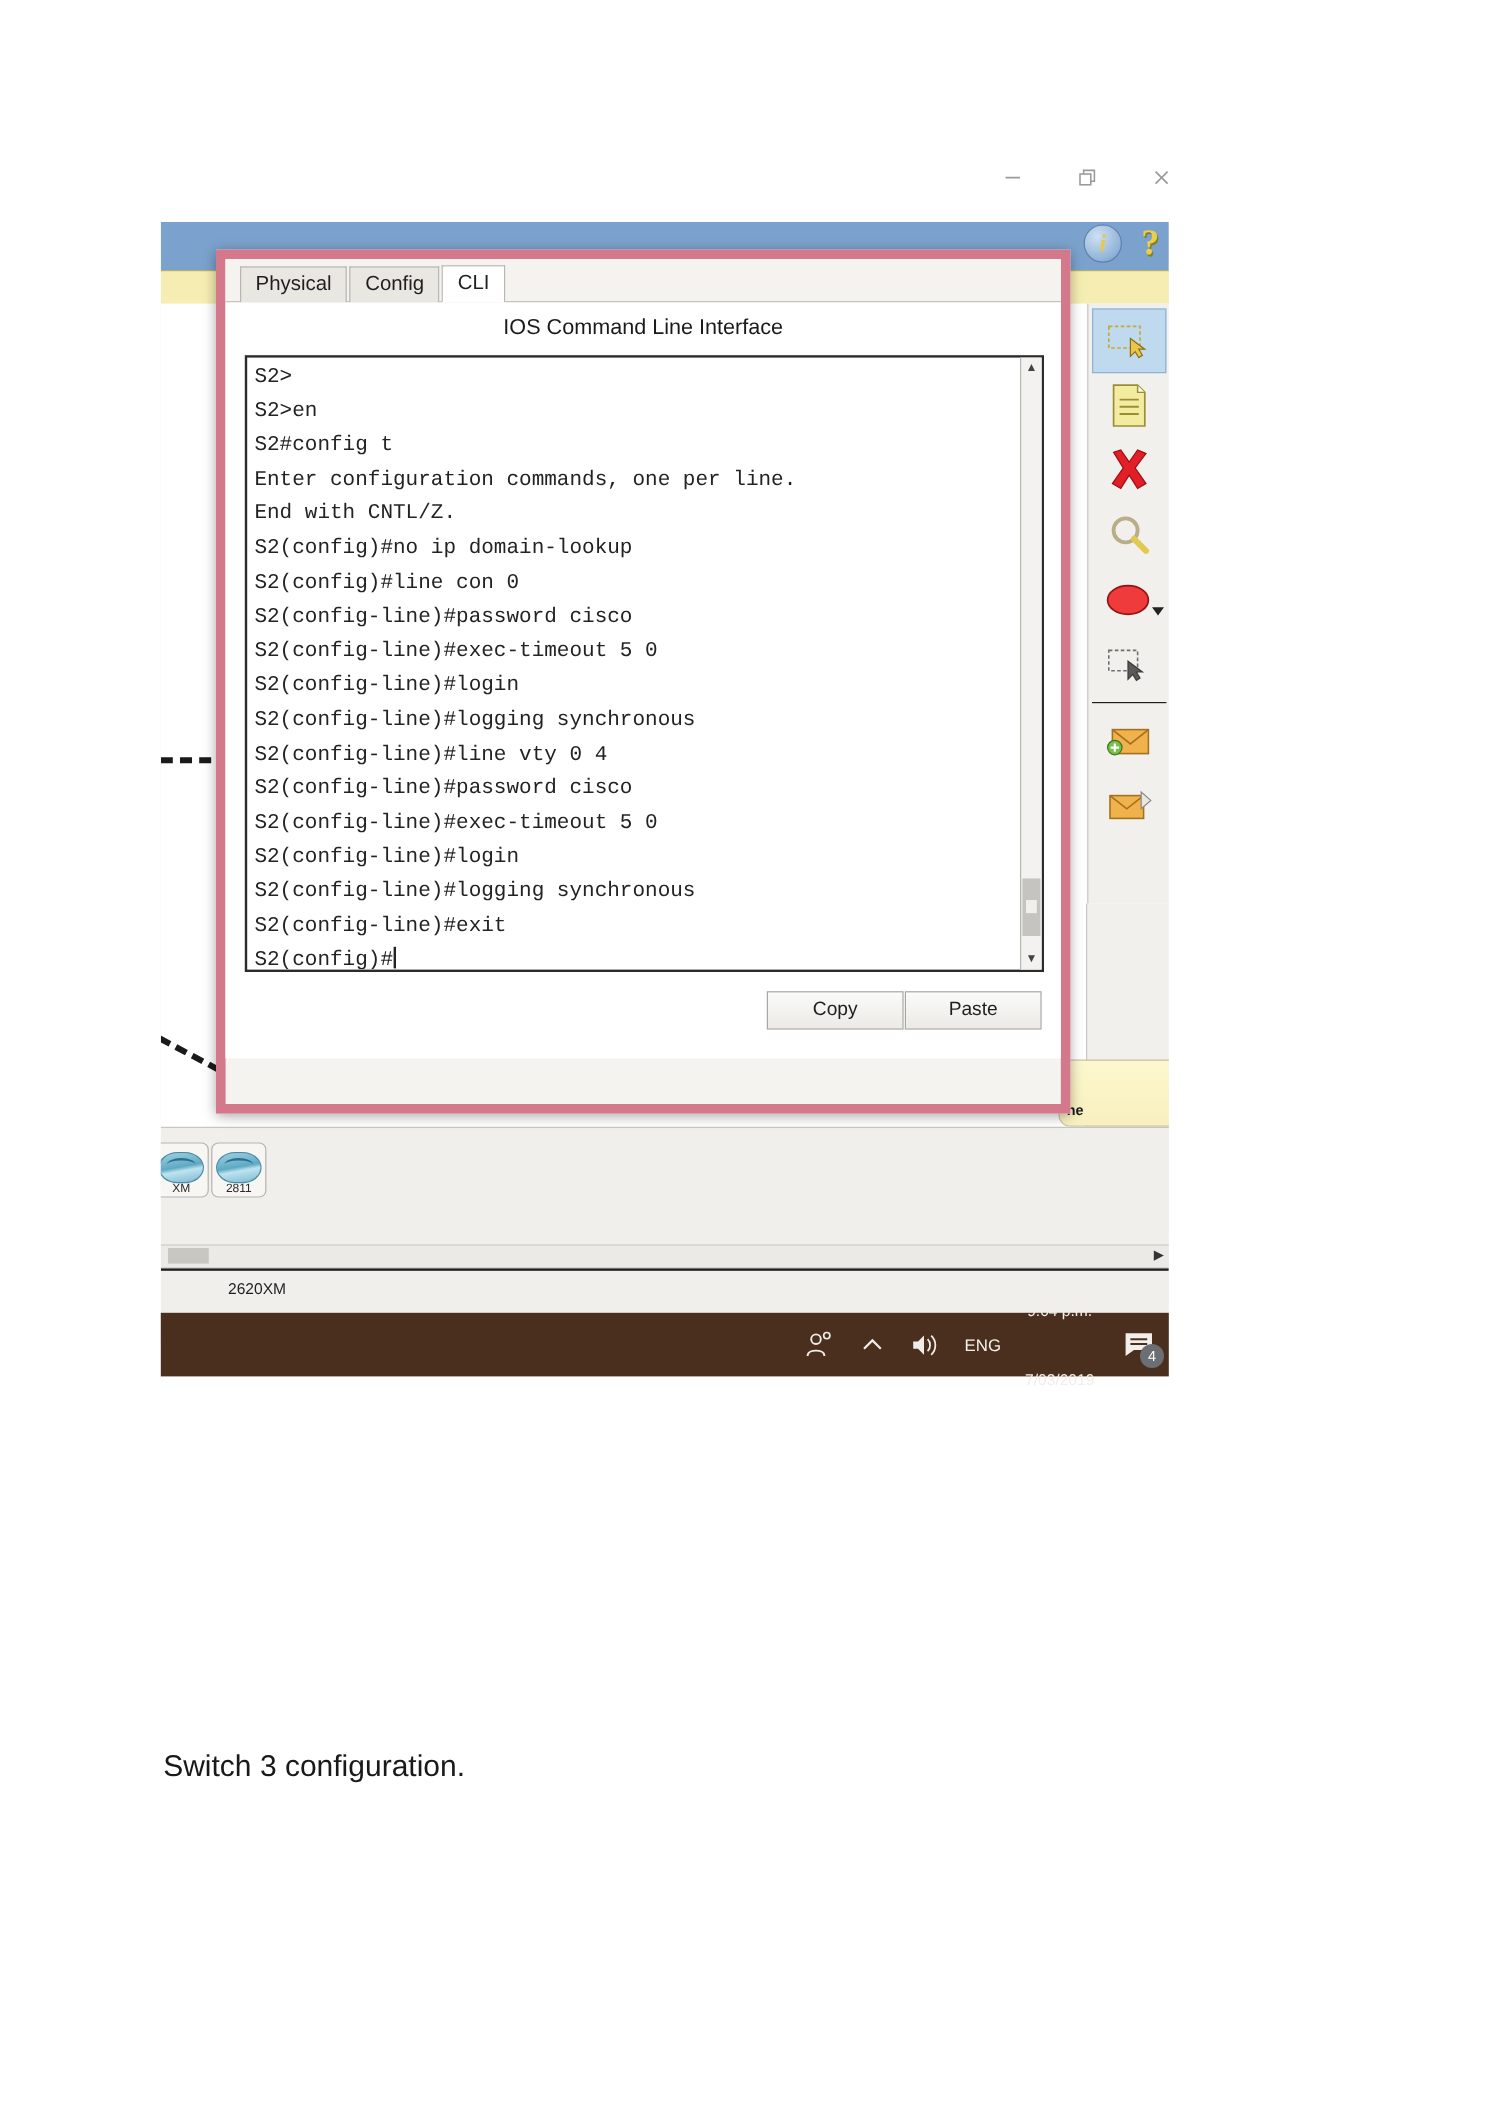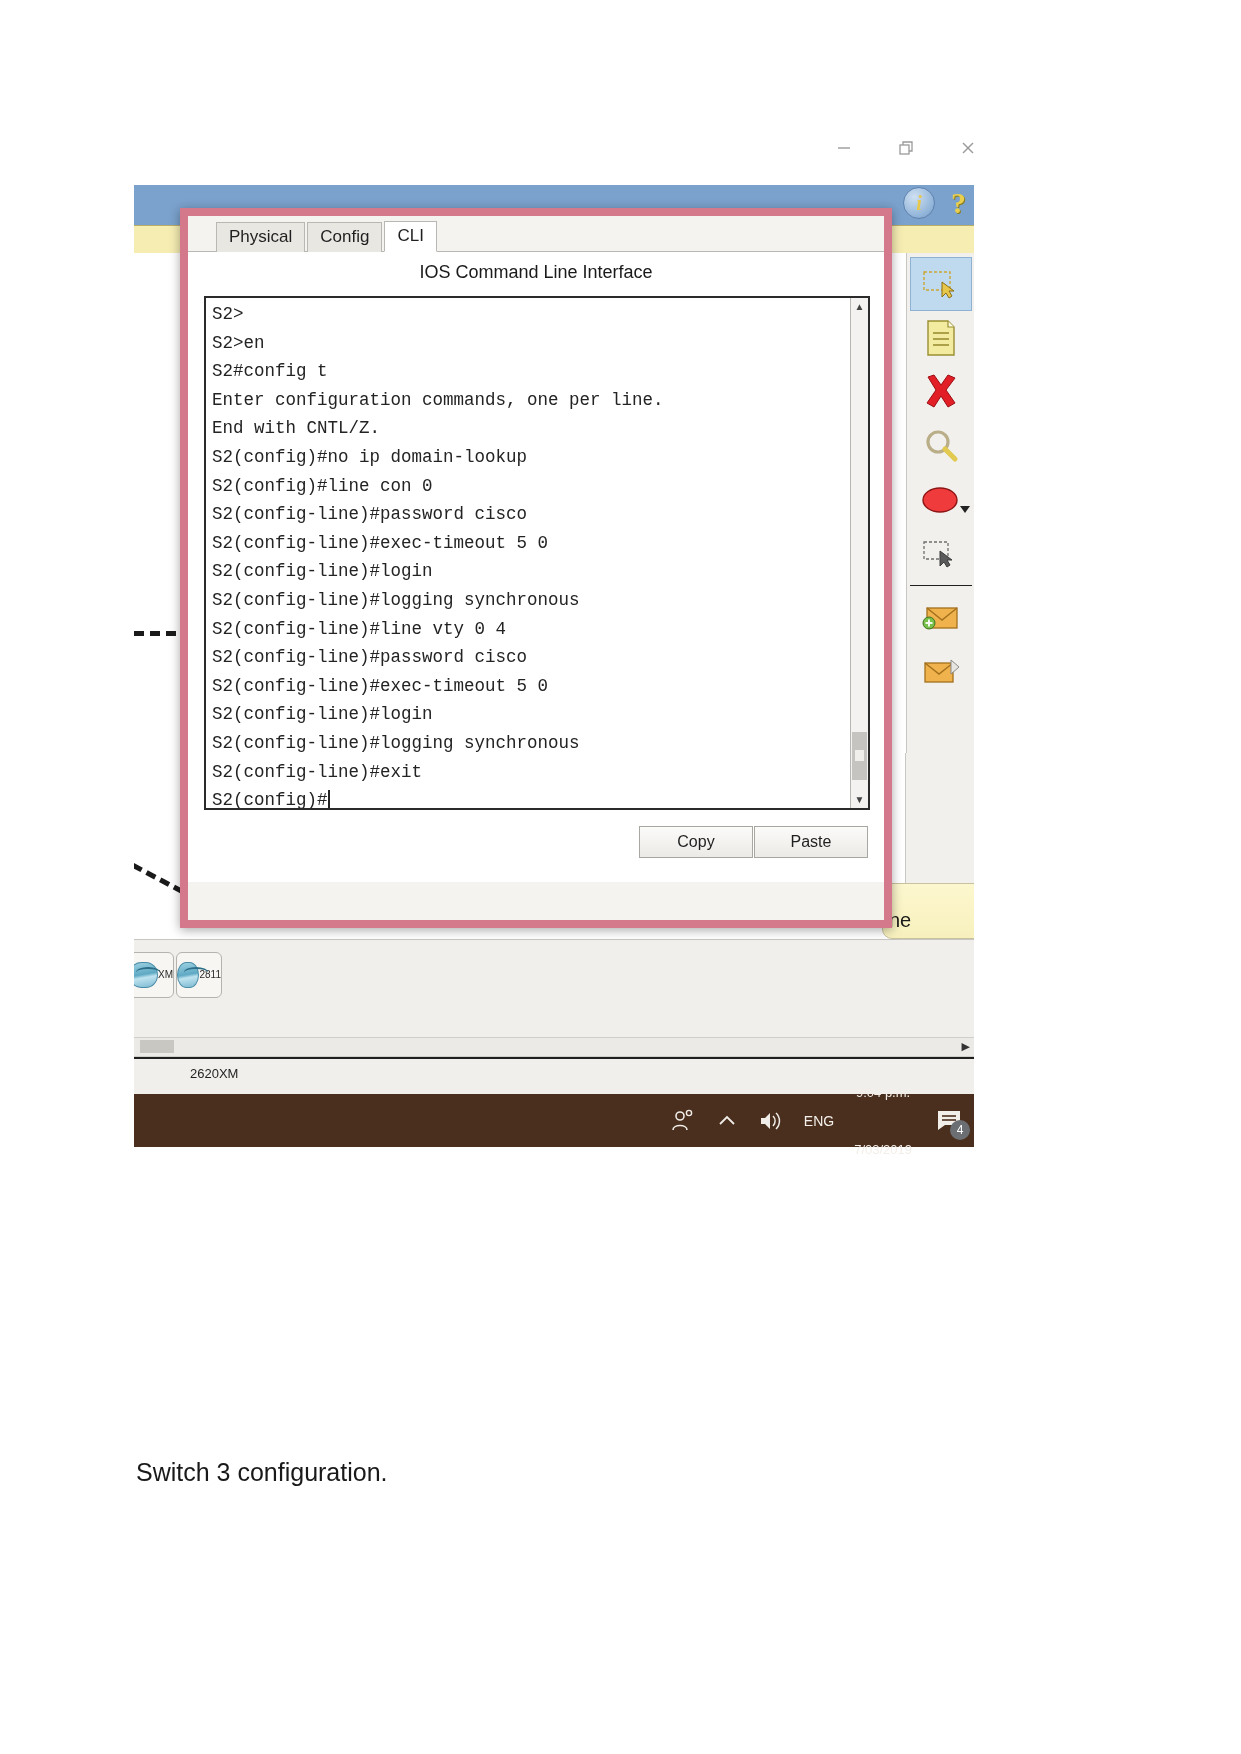--- a/index.html
+++ b/index.html
@@ -162,21 +162,21 @@
     width: 840px; height: 85px;
     background: #f0efec;
     border-top: 1px solid #c8c6c0;
   }
   .dev-icon {
     position: absolute;
     width: 46px; height: 46px;
     border: 1px solid #b5b3ad;
     border-radius: 6px;
     background: #f7f6f3;
-    display: flex; flex-direction: row;
+    display: flex; flex-direction: column;
     align-items: center; justify-content: flex-end;
     padding-bottom: 1px;
     box-sizing: border-box;
   }
   .router-glyph {
     width: 36px; height: 24px;
     border-radius: 50% / 60%;
     background: linear-gradient(170deg, #9fd2e3 0%, #5fa9c4 48%, #bfe3ef 60%, #7bb9d2 100%);
     border: 1px solid #4a8ca6;
     position: relative;
@@ -254,22 +254,22 @@
     top: 698px;
     width: 110px;
     height: 56px;
     background: linear-gradient(180deg, #fdf7cf 0%, #f7f0bd 100%);
     border: 1px solid #c9c2a0;
     border-radius: 10px;
     display: flex;
     align-items: flex-end;
     padding: 0 0 6px 6px;
     box-sizing: border-box;
-    font-size: 20px;
-    font-weight: normal;
+    font-size: 12px;
+    font-weight: bold;
     color: #1a1a1a;
     overflow: hidden;
     text-align: right;
   }
 
   
   .taskbar {
     position: absolute;
     left: 134px;
     top: 1062px;
@@ -371,21 +371,21 @@
   .s2-body {
     position: relative;
     height: calc(100% - 38px);
     background: #f5f3f0;
     padding: 0;
   }
   .s2-tabs {
     display: flex;
     align-items: flex-end;
     height: 36px;
-    padding-left: 28px;
+    padding-left: 12px;
     border-bottom: 1px solid #b9b7b2;
     background: #f5f3f0;
     box-sizing: border-box;
   }
   .s2-tab {
     font-size: 17px;
     padding: 4px 12px 5px;
     border: 1px solid #b9b7b2;
     border-bottom: none;
     background: #e9e7e2;

